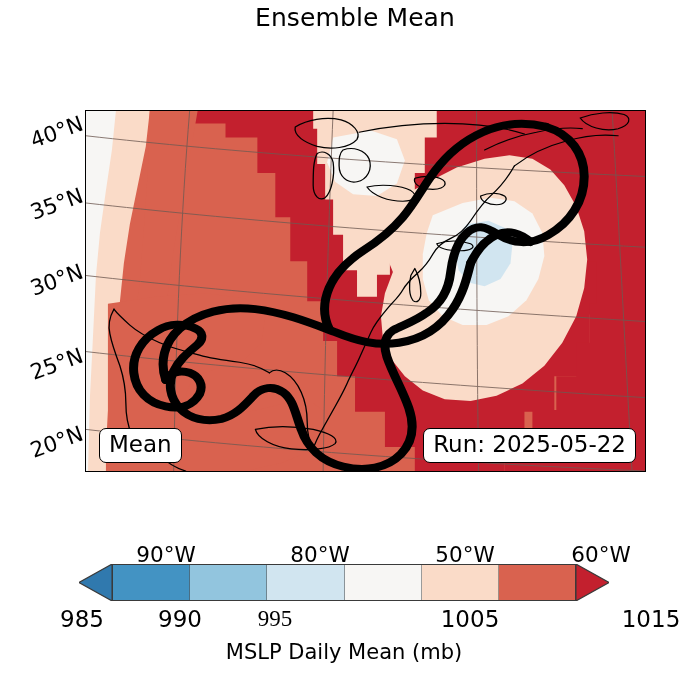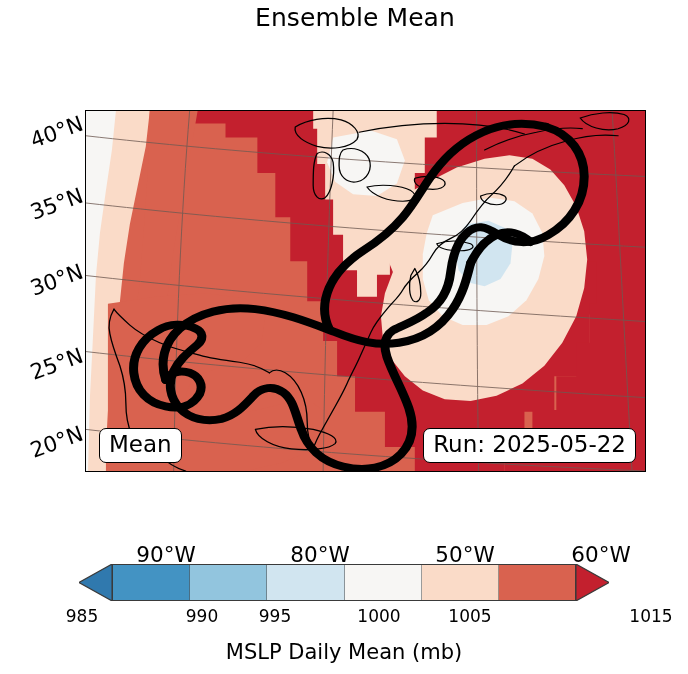--- a/index.html
+++ b/index.html
@@ -32,21 +32,21 @@
 
   
   #cbar-wrap{position:absolute;left:0;top:556px;width:688px;height:118px;}
   #cbar-body{position:absolute;left:112px;top:8px;width:464px;height:37px;
              display:flex;border:1.1px solid #3a3a3a;box-sizing:border-box;}
   #cbar-body .seg{flex:1 1 0;height:100%;border-right:1px solid rgba(80,80,80,.55);}
   #cbar-body .seg:last-child{border-right:none;}
   .cbar-arrow{position:absolute;top:8px;width:33px;height:37px;}
   #cbar-arrow-left{left:79px;}
   #cbar-arrow-right{left:576px;}
-  .tick-label{position:absolute;top:50px;font-size:17px;
+  .tick-label{position:absolute;top:50px;font-size:23px;
               transform:translateX(-50%);white-space:nowrap;}
   #cbar-title{position:absolute;left:0;top:84px;width:688px;text-align:center;
               font-size:21px;}
 </style>
 </head>
 <body>
 
 <div id="title-block">
   <div>Ensemble Mean</div>
 </div>
@@ -244,20 +244,19 @@
     <div class="seg" style="background:#f7f6f4"></div>
     <div class="seg" style="background:#fadbc8"></div>
     <div class="seg" style="background:#d9624f"></div>
   </div>
 
   <svg class="cbar-arrow" id="cbar-arrow-right" viewBox="0 0 33 37" preserveAspectRatio="none">
     <polygon points="0,0 0,37 33,18.5" fill="#c3202e" stroke="#3a3a3a" stroke-width="1.1"></polygon>
   </svg>
 
   <div class="tick-label" style="left:82px;">985</div>
-  <div class="tick-label" style="left:202px;text-align:right;">990</div>
-  <div class="tick-label" style="left:275px;">995</div>
-  <div class="tick-label" style="left:379px;">1000</div>
+  <div class="tick-label" style="left:180px;text-align:right;">990</div>
+  <div class="tick-label" style="left:275px;font-family:Liberation Serif, serif;">995</div>
   <div class="tick-label" style="left:470px;">1005</div>
   <div class="tick-label" style="left:651px;">1015</div>
 
   <div id="cbar-title">MSLP Daily Mean (mb)</div>
 </div>
 
 </body></html>

